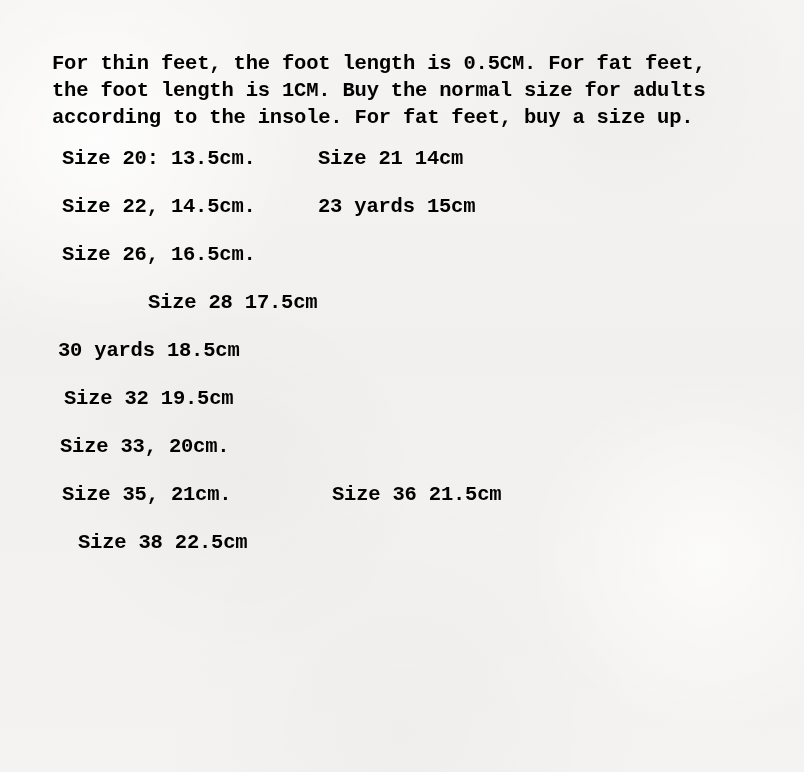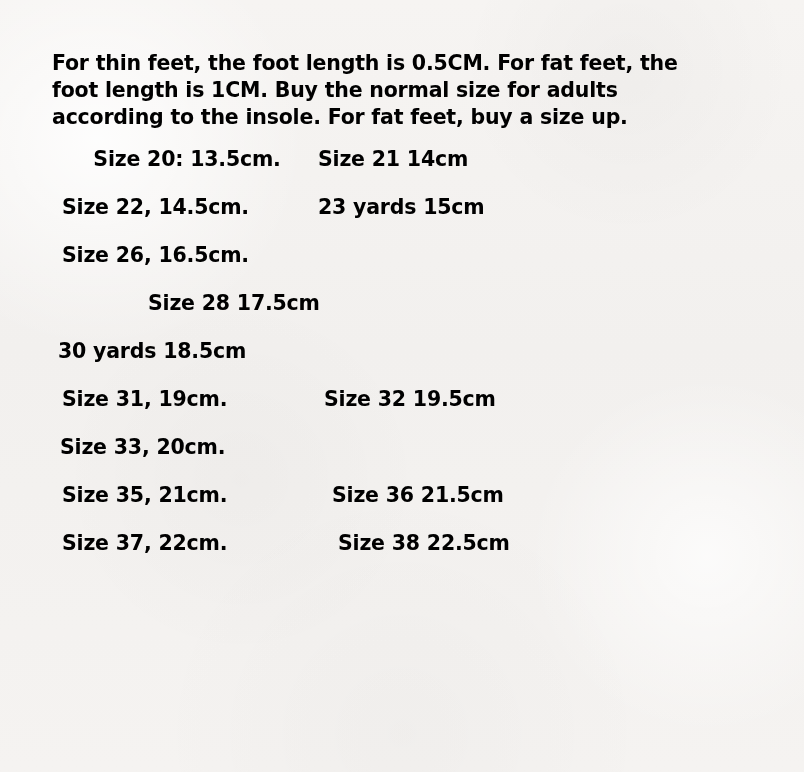--- a/index.html
+++ b/index.html
@@ -27,20 +27,21 @@
       radial-gradient(circle at 50% 95%, rgba(0,0,0,0.02) 0%, rgba(0,0,0,0) 30%),
       linear-gradient(180deg, #f6f4f2 0%, #f2f0ee 45%, #f5f3f1 100%);
     pointer-events: none;
   }
   .sheet {
     position: relative;
     width: 736px;
     height: 772px;
     box-sizing: border-box;
     padding: 50px 48px 0 52px;
+    font-family: Liberation Mono, monospace;
   }
   .intro {
     font-weight: bold;
     font-size: 20.5px;
     line-height: 1.32;
     letter-spacing: -0.2px;
     margin: 0 0 16px 0;
     width: 660px;
   }
   .intro p {
@@ -68,21 +69,21 @@
   .col-right {
     padding-left: 8px;
   }
   .row-center {
     justify-content: flex-start;
   }
   .row-center .cell {
     padding-left: 96px;
   }
   
-  .r0 .col-left { padding-left: 10px; text-align: center; }
+  .r0 .col-left { padding-left: 10px; }
   .r0 .col-right { padding-left: 6px; }
   .r1 .col-right { padding-left: 6px; }
   .r2 .col-right { padding-left: 6px; }
   .r3 .col-right { padding-left: 6px; }
   .r5 .col-left { padding-left: 8px; }
   .r5 .col-right { padding-left: 6px; }
   .r6 .col-right { padding-left: 12px; }
   .r7 .col-left { padding-left: 8px; }
   .r7 .col-right { padding-left: 16px; }
   .r8 .col-left { padding-left: 10px; }
@@ -120,32 +121,30 @@
 
     <div class="row row-center r4">
       <div class="cell">Size 28 17.5cm</div>
     </div>
 
     <div class="row r5">
       <div class="cell col-right">30 yards 18.5cm</div>
     </div>
 
     <div class="row r6">
-      <div class="cell col-left">Size 31, 19cm.</div>
       <div class="cell col-right">Size 32 19.5cm</div>
     </div>
 
     <div class="row r7">
       <div class="cell col-left">Size 33, 20cm.</div>
     </div>
 
     <div class="row r8">
       <div class="cell col-left">Size 35, 21cm.</div>
       <div class="cell col-right">Size 36 21.5cm</div>
     </div>
 
     <div class="row r9">
-      <div class="cell col-left">Size 37, 22cm.</div>
       <div class="cell col-right">Size 38 22.5cm</div>
     </div>
 
   </div>
 </div>
 
 </body></html>

